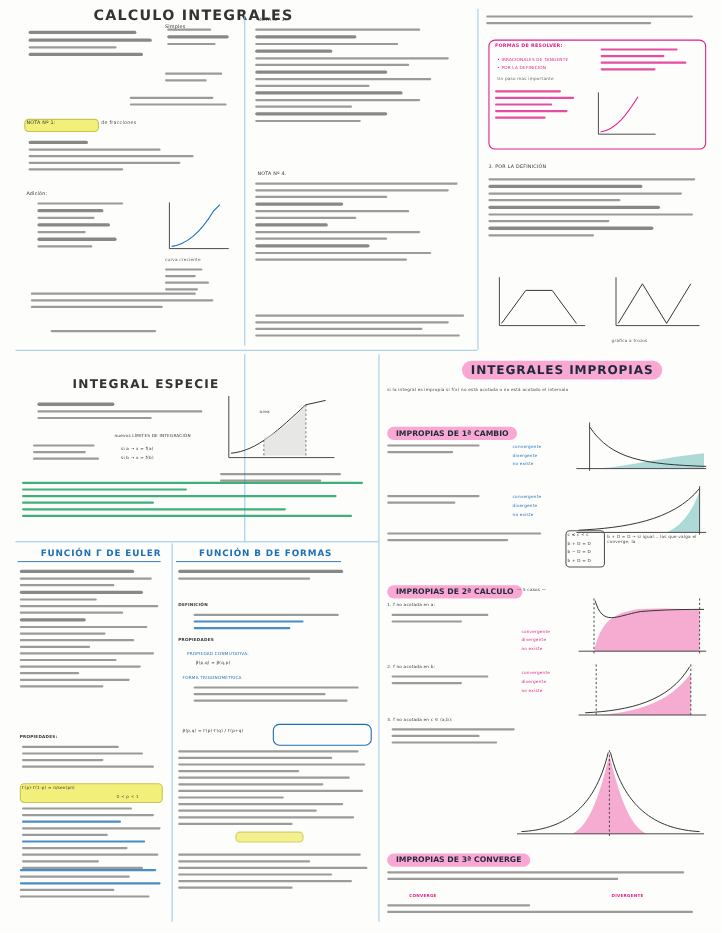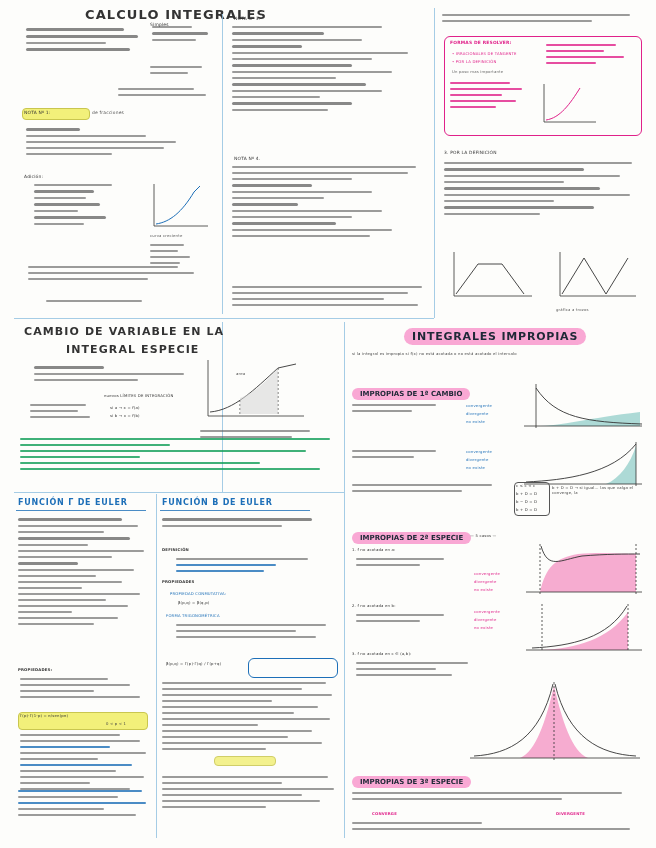--- a/index.html
+++ b/index.html
@@ -28,21 +28,21 @@
   .hrule{position:absolute;background:#8fbfe0;height:1px;opacity:.8;}
 
   .boxed{position:absolute;border:1.4px solid #e0218a;border-radius:6px;}
   .boxed-blue{position:absolute;border:1.3px solid #1d6fb8;border-radius:6px;}
   .boxed-grey{position:absolute;border:1.2px solid #555;border-radius:4px;}
   .boxed-yellow{position:absolute;background:#f2f07a;border:1px solid #c9c64f;border-radius:4px;}
 
   .lbl{position:absolute;white-space:nowrap;}
   .tiny{font-size:4.4px;line-height:5.4px;}
   .xtiny{font-size:3.8px;line-height:4.8px;}
-  .md{font-size:8px;line-height:9px;}
+  .md{font-size:8px;line-height:9px;margin-left:19px;}
   .lg{font-size:11px;line-height:12px;}
   .xl{font-size:13px;line-height:14px;}
 
   svg{display:block;overflow:visible;}
   .axis{stroke:#333;stroke-width:.8;fill:none;}
   .curve{stroke:#1d6fb8;stroke-width:1;fill:none;}
   .curve-dark{stroke:#333;stroke-width:.9;fill:none;}
   .fill-pink{fill:#f59ec8;opacity:.85;}
   .fill-teal{fill:#9fd4cf;opacity:.85;}
   .dash{stroke-dasharray:2 2;}
@@ -215,21 +215,20 @@
     <path class="axis" d="M6,4 L6,48"></path>
     <path class="curve-dark" d="M8,46 L30,16 L54,16 L76,46"></path>
   </svg>
   <svg class="scribble" style="left:556px;top:248px;" width="84" height="58">
     <path class="axis" d="M4,48 L80,48"></path>
     <path class="axis" d="M4,4 L4,48"></path>
     <path class="curve-dark" d="M6,46 L28,10 L50,46 L72,10"></path>
   </svg>
   <div class="lbl xtiny hw" style="left:556px;top:308px;color:#555;">gráfica a trozos</div>
 
-  <div class="lbl title lg hw" style="left:24px;top:326px;">CAMBIO DE VARIABLE EN LA</div>
   <div class="lbl title lg hw" style="left:66px;top:344px;">INTEGRAL ESPECIE</div>
 
   <div class="blk" style="left:34px;top:366px;width:170px;">
     <div class="ln" style="width:70px;"></div>
     <div class="ln thin" style="width:150px;"></div>
     <div class="ln thin" style="width:104px;"></div>
   </div>
   <div class="blk" style="left:30px;top:404px;width:64px;">
     <div class="ln thin" style="width:56px;"></div>
     <div class="ln thin" style="width:48px;"></div>
@@ -304,21 +303,21 @@
     <div class="ln thin blue" style="width:90px;"></div>
     <div class="ln thin" style="width:126px;"></div>
     <div class="ln thin" style="width:78px;"></div>
     <div class="ln thin blue" style="width:112px;"></div>
     <div class="ln thin" style="width:96px;"></div>
     <div class="ln thin" style="width:124px;"></div>
     <div class="ln thin" style="width:70px;"></div>
     <div class="ln thin" style="width:110px;"></div>
   </div>
 
-  <div class="lbl sec-title md hw blue-t" style="left:162px;top:498px;">FUNCIÓN B DE EULER</div>
+  <div class="lbl sec-title md hw blue-t" style="left:162px;top:498px;">FUNCIÓN B DE FORMAS</div>
   <div class="hrule" style="left:160px;top:510px;width:150px;background:#1d6fb8;"></div>
 
   <div class="blk" style="left:162px;top:518px;width:172px;">
     <div class="ln" style="width:150px;"></div>
     <div class="ln thin" style="width:120px;"></div>
   </div>
   <div class="lbl xtiny hw" style="left:162px;top:548px;font-weight:700;">DEFINICIÓN</div>
   <div class="blk" style="left:176px;top:558px;width:150px;">
     <div class="ln thin" style="width:132px;"></div>
     <div class="ln thin blue" style="width:100px;"></div>
@@ -347,21 +346,21 @@
     <div class="ln thin" style="width:132px;"></div>
     <div class="ln thin" style="width:168px;"></div>
     <div class="ln thin" style="width:96px;"></div>
     <div class="ln thin" style="width:150px;"></div>
     <div class="ln thin" style="width:126px;"></div>
     <div class="ln thin" style="width:160px;"></div>
     <div class="ln thin" style="width:104px;"></div>
   </div>
   <div class="boxed-yellow" style="left:214px;top:756px;width:60px;height:8px;opacity:.85;"></div>
 
-  <div class="hl-pink lbl" style="left:404px;top:328px;font-size:11px;font-weight:700;letter-spacing:.8px;">INTEGRALES IMPROPIAS</div>
+  <div class="hl-pink lbl" style="left:420px;top:328px;font-size:11px;font-weight:700;letter-spacing:.8px;">INTEGRALES IMPROPIAS</div>
   <div class="lbl xtiny hw" style="left:352px;top:352px;width:290px;white-space:normal;color:#444;">si la integral es impropia si f(x) no está acotada o no está acotado el intervalo</div>
 
   <div class="hl-pink lbl" style="left:352px;top:388px;font-size:7px;font-weight:700;">IMPROPIAS DE 1ª CAMBIO</div>
 
   <svg class="scribble" style="left:516px;top:378px;" width="128" height="58">
     <path class="fill-teal" d="M20,48 C46,48 72,40 124,34 L124,48 Z"></path>
     <path class="axis" d="M8,48 L126,48"></path>
     <path class="axis" d="M20,6 L20,50"></path>
     <path class="curve-dark" d="M20,10 C40,40 70,44 126,46"></path>
   </svg>
@@ -393,21 +392,21 @@
     <div class="ln thin" style="width:140px;"></div>
     <div class="ln thin" style="width:110px;"></div>
   </div>
   <div class="boxed-grey" style="left:514px;top:482px;width:34px;height:32px;"></div>
   <div class="lbl xtiny hw" style="left:516px;top:484px;">c ≤ c &lt; c</div>
   <div class="lbl xtiny hw" style="left:516px;top:492px;">b + D = D</div>
   <div class="lbl xtiny hw" style="left:516px;top:500px;">b − D = D</div>
   <div class="lbl xtiny hw" style="left:516px;top:508px;">b + D = D</div>
   <div class="lbl xtiny hw" style="left:552px;top:486px;width:92px;white-space:normal;color:#444;">b + D = D → si igual... las que valga el converge, la</div>
 
-  <div class="hl-pink lbl" style="left:352px;top:532px;font-size:7px;font-weight:700;">IMPROPIAS DE 2ª ESPECIE</div>
+  <div class="hl-pink lbl" style="left:352px;top:532px;font-size:7px;font-weight:700;">IMPROPIAS DE 2ª CALCULO</div>
   <div class="lbl xtiny hw" style="left:470px;top:534px;">— 5 casos —</div>
 
   <div class="lbl xtiny hw" style="left:352px;top:548px;">1. f no acotada en a:</div>
   <div class="blk" style="left:356px;top:558px;width:96px;">
     <div class="ln thin" style="width:88px;"></div>
     <div class="ln thin" style="width:64px;"></div>
   </div>
   <div class="lbl xtiny hw pink-t" style="left:474px;top:572px;">convergente</div>
   <div class="lbl xtiny hw pink-t" style="left:474px;top:580px;">divergente</div>
   <div class="lbl xtiny hw pink-t" style="left:474px;top:588px;">no existe</div>
@@ -445,21 +444,21 @@
   </div>
 
   <svg class="scribble" style="left:460px;top:680px;" width="184" height="90">
     <path class="fill-pink" d="M60,78 C76,72 86,40 94,6 C102,40 112,72 128,78 Z"></path>
     <path class="axis" d="M10,78 L180,78"></path>
     <path class="axis dash" d="M94,2 L94,82" stroke="#d93025"></path>
     <path class="curve-dark" d="M14,76 C50,74 80,58 93,4"></path>
     <path class="curve-dark" d="M95,4 C108,58 140,74 176,76"></path>
   </svg>
 
-  <div class="hl-pink lbl" style="left:352px;top:776px;font-size:7px;font-weight:700;">IMPROPIAS DE 3ª ESPECIE</div>
+  <div class="hl-pink lbl" style="left:352px;top:776px;font-size:7px;font-weight:700;">IMPROPIAS DE 3ª CONVERGE</div>
   <div class="blk" style="left:352px;top:792px;width:280px;">
     <div class="ln thin" style="width:270px;"></div>
     <div class="ln thin" style="width:210px;"></div>
   </div>
   <div class="lbl xtiny hw pink-t" style="left:372px;top:812px;font-weight:700;">CONVERGE</div>
   <div class="lbl xtiny hw pink-t" style="left:556px;top:812px;font-weight:700;">DIVERGENTE</div>
   <div class="blk" style="left:352px;top:822px;width:286px;">
     <div class="ln thin" style="width:130px;"></div>
     <div class="ln thin" style="width:278px;"></div>
   </div>

